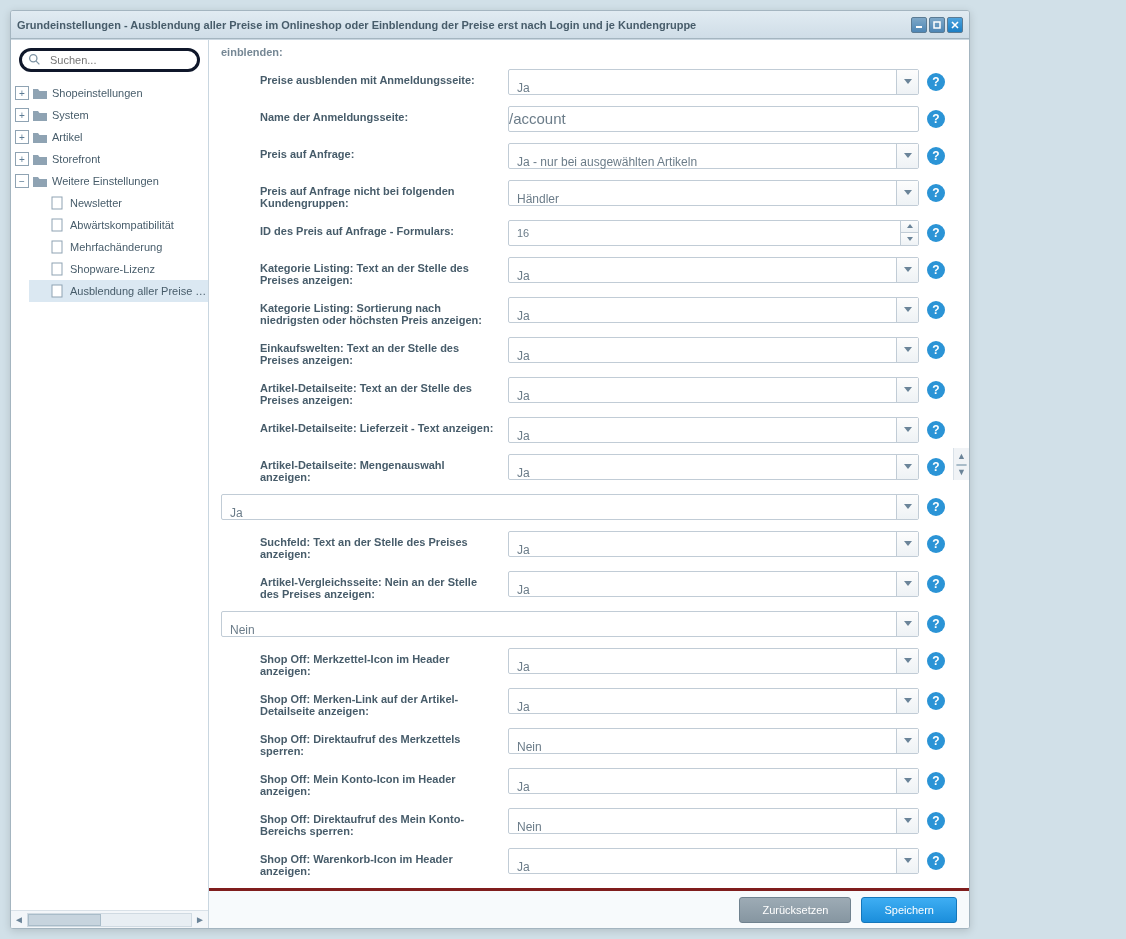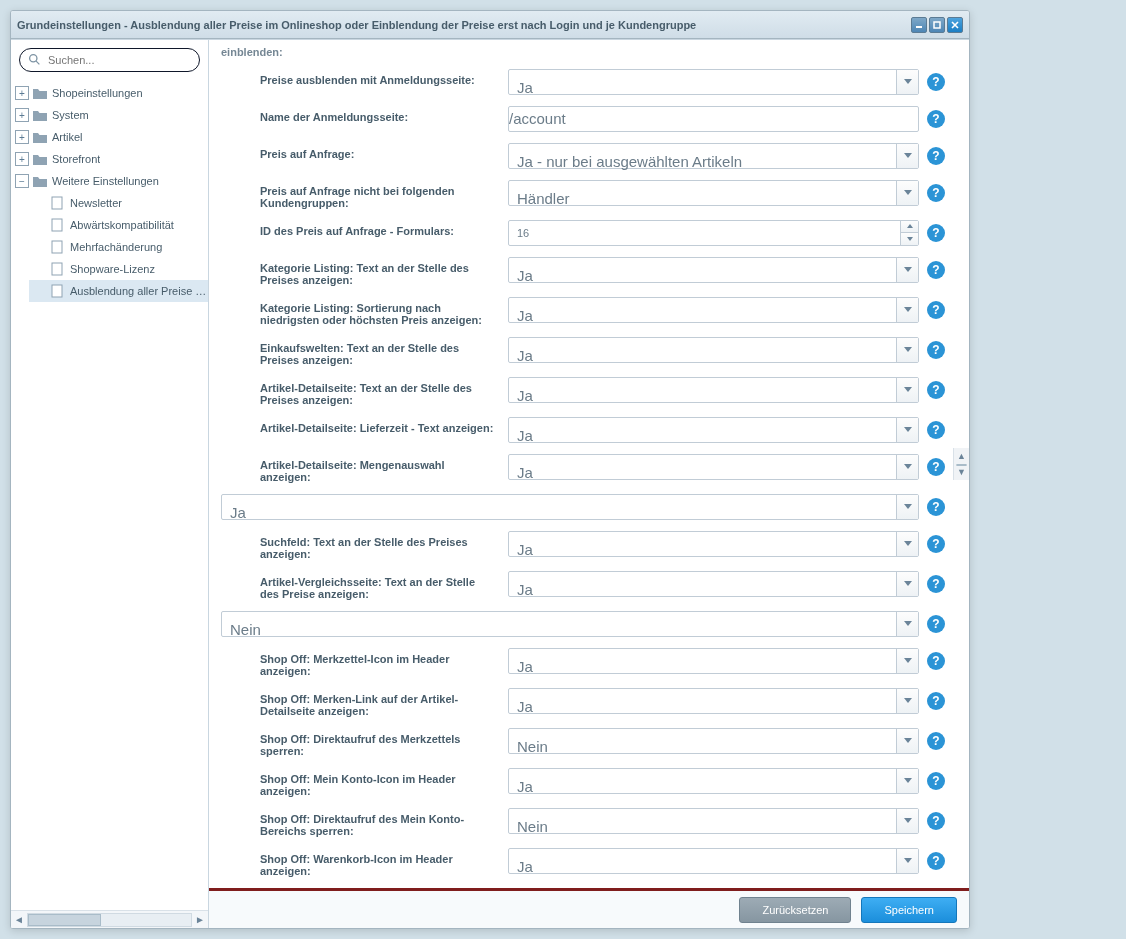--- a/index.html
+++ b/index.html
@@ -7,42 +7,42 @@
 .window { width: 960px; height: 919px; background: #f0f4f7; border: 1px solid #a4b5c0; border-radius: 3px; box-shadow: 0 2px 8px rgba(0,0,0,0.15); display: flex; flex-direction: column; overflow: hidden; }
 .titlebar { height: 28px; background: linear-gradient(#e1ebf2, #cfdde7); border-bottom: 1px solid #a4b5c0; display: flex; align-items: center; padding: 0 6px; }
 .titlebar-text { font-weight: bold; color: #475c6a; flex: 1; font-size: 11px; white-space: nowrap; overflow: hidden; text-overflow: ellipsis; }
 .titlebar-buttons { display: flex; gap: 2px; }
 .titlebar-btn { width: 16px; height: 16px; border: 1px solid #5b7b94; border-radius: 2px; background: linear-gradient(#7ea8c8, #4d86b5); color: #fff; display: flex; align-items: center; justify-content: center; font-size: 10px; font-weight: bold; cursor: pointer; }
 .titlebar-btn.close { background: linear-gradient(#4da3dd, #1b7ec4); }
 .window-body { flex: 1; display: flex; overflow: hidden; background: #fff; border-top: 1px solid #c9d6e0;}
 .sidebar { width: 198px; border-right: 1px solid #c9d6e0; background: #fff; display: flex; flex-direction: column; position: relative;}
 .search-wrap { padding: 8px; }
 .search-input-wrap { position: relative; }
-.search-input { width: 100%; height: 24px; border: 1px solid #0f172a; border-radius: 12px; padding: 0 10px 0 28px; font-size: 11px; color: #888; outline: none; background: #fff; }
+.search-input { width: 100%; height: 24px; border: 3px solid #0f172a; border-radius: 12px; padding: 0 10px 0 28px; font-size: 11px; color: #888; outline: none; background: #fff; }
 .search-icon { position: absolute; left: 9px; top: 5px; width: 13px; height: 13px; }
 .tree { flex: 1; overflow: auto; padding: 2px 0; }
 .tree-node { display: flex; align-items: center; height: 22px; padding-left: 4px; cursor: pointer; white-space: nowrap; }
 .tree-node.selected { background: #dbe8f2; }
 .tree-toggle { width: 14px; height: 14px; border: 1px solid #8fa3b3; background: #fff; display: flex; align-items: center; justify-content: center; font-size: 10px; color: #5b7b94; margin-right: 3px; flex-shrink:0;}
 .tree-toggle.blank { border: none; background: transparent; }
 .tree-icon { width: 16px; height: 14px; margin-right: 4px; flex-shrink:0;}
 .tree-label { font-size: 11px; color: #475c6a; overflow:hidden; text-overflow: ellipsis;}
 .tree-children { padding-left: 18px; }
 .hscroll { height: 18px; border-top: 1px solid #d9e1e8; background: #f3f6f9; display: flex; align-items: center; position: relative;}
 .hscroll-arrow { width: 16px; height: 16px; display: flex; align-items:center; justify-content:center; color:#6b8499; cursor:pointer; font-size:10px;}
 .hscroll-track { flex:1; height:14px; background:#e8eef3; position:relative; border:1px solid #d0dae2;}
 .hscroll-thumb { position:absolute; left:0; top:0; height:100%; width:45%; background:#c7d4de; border:1px solid #a9bcc9;}
 .main { flex: 1; display: flex; flex-direction: column; overflow: hidden; }
 .main-content { flex: 1; display:flex; overflow: hidden; position:relative;align-items:center;}
 .form-scroll { flex:1; overflow-y: auto; padding: 0 8px 8px 12px; }
 .form-row { display: flex; align-items: flex-start; margin-top: 11px; }
 .form-label { width: 248px; padding-right: 14px; padding-top: 5px; font-weight: bold; font-size: 11px; color: #475c6a; margin-left: 39px; }
 .form-field { flex: 1; display: flex; align-items: center; gap: 8px; }
 .combo { flex: 1; height: 26px; border: 1px solid #c1ccd6; border-radius: 2px; background: #fff; display: flex; align-items: center; position: relative; }
-.combo-text { flex: 1; padding: 0 8px; font-size: 15px; color: #6b7c89; margin-top: 12px; }
+.combo-text { flex: 1; padding: 0 8px; font-size: 12px; color: #6b7c89; margin-top: 12px; }
 .combo-trigger { width: 22px; height: 100%; border-left: 1px solid #c1ccd6; background: linear-gradient(#fdfdfd,#eef2f5); display: flex; align-items: center; justify-content: center; cursor: pointer; }
 .combo-trigger .tri { width: 0; height: 0; border-left: 4px solid transparent; border-right: 4px solid transparent; border-top: 5px solid #6b8499; }
 .textinput { flex: 1; height: 26px; border: 1px solid #c1ccd6; border-radius: 2px; padding: 0 0; font-size: 15px; color: #6b7c89; background: #fff; outline:none;}
 .spinner { flex: 1; height: 26px; border: 1px solid #c1ccd6; border-radius: 2px; display: flex; background:#fff;}
 .spinner-text { flex:1; padding:0 8px; font-size:11px; color:#6b7c89; display:flex; align-items:center;}
 .spinner-btns { width:18px; border-left:1px solid #c1ccd6; display:flex; flex-direction:column;}
 .spinner-btn { flex:1; display:flex; align-items:center; justify-content:center; background:linear-gradient(#fdfdfd,#eef2f5); cursor:pointer;}
 .spinner-btn:first-child{border-bottom:1px solid #c1ccd6;}
 .spinner-btn .up{width:0;height:0;border-left:3px solid transparent;border-right:3px solid transparent;border-bottom:4px solid #6b8499;}
 .spinner-btn .down{width:0;height:0;border-left:3px solid transparent;border-right:3px solid transparent;border-top:4px solid #6b8499;}
@@ -332,21 +332,21 @@
                 <div class="combo">
                   <div class="combo-text">Ja</div>
                   <div class="combo-trigger">
                     <div class="tri"></div>
                   </div>
                 </div>
                 <div class="help-icon">?</div>
               </div>
             </div>
             <div class="form-row">
-              <div class="form-label">Artikel-Vergleichsseite: Text an der Stelle des Preise anzeigen:</div>
+              <div class="form-label">Artikel-Vergleichsseite: Nein an der Stelle des Preises anzeigen:</div>
               <div class="form-field">
                 <div class="combo">
                   <div class="combo-text">Ja</div>
                   <div class="combo-trigger">
                     <div class="tri"></div>
                   </div>
                 </div>
                 <div class="help-icon">?</div>
               </div>
             </div>

